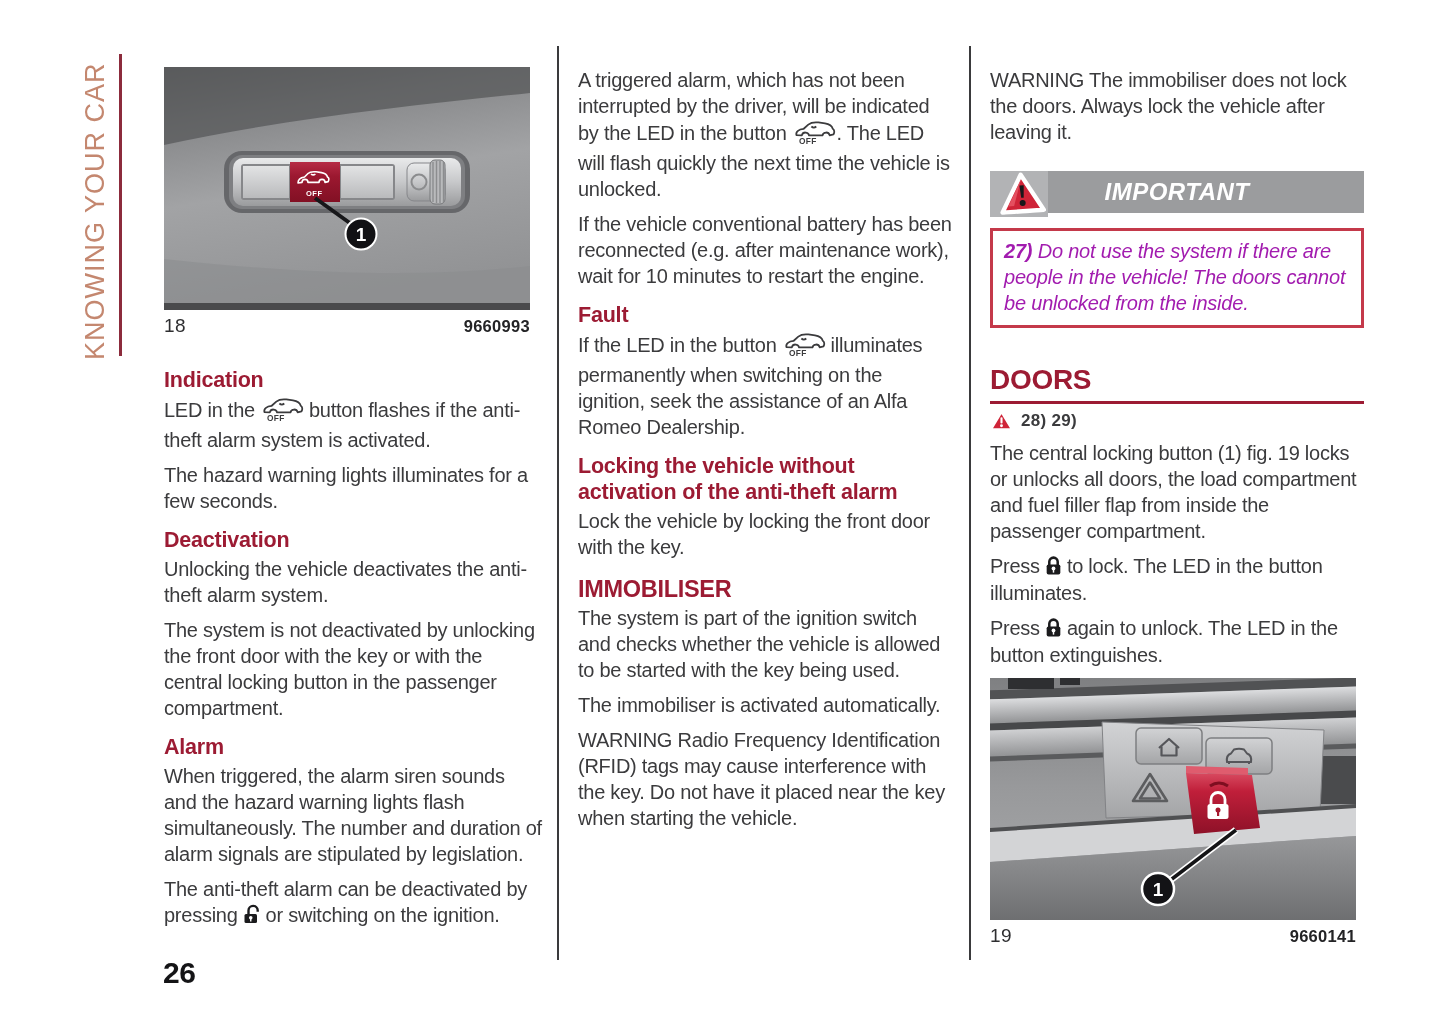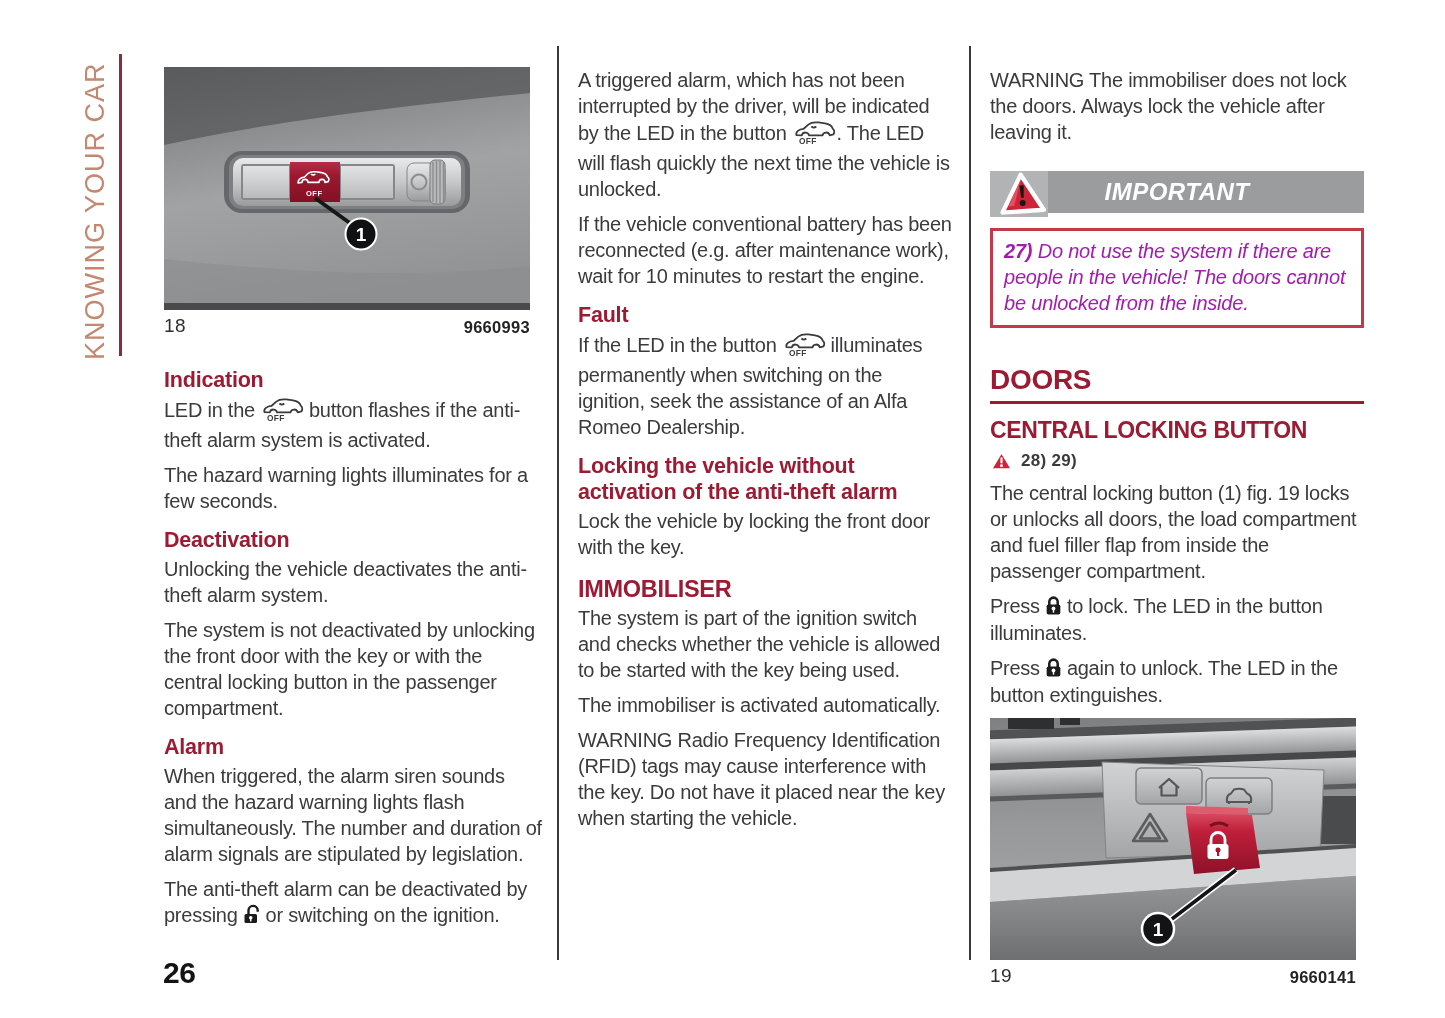--- a/index.html
+++ b/index.html
@@ -27,21 +27,21 @@
   .body-p{font-size:20px;line-height:26px;letter-spacing:-0.25px;margin:0 0 9px 0;}
   .h-red{color:#9c1b33;font-weight:bold;font-size:21.5px;line-height:26px;letter-spacing:-0.2px;margin:13px 0 3px 0;}
   .h-caps{font-size:23.5px;letter-spacing:-0.3px;margin-top:16px;}
   .h-doors{color:#9c1b33;font-weight:bold;font-size:28px;letter-spacing:-0.3px;margin:36px 0 0 0;}
   .doors-rule{height:3px;background:#9c1b33;margin:5px 0 0 0;}
   .h-central{color:#9c1b33;font-weight:bold;font-size:23px;letter-spacing:-0.3px;margin:13px 0 4px 0;}
 
   .fig{margin:0;}
   .fig-img{display:block;width:366px;height:243px;}
   .fig19-img{display:block;width:366px;height:242px;}
-  .fig-caption{display:flex;justify-content:space-between;align-items:flex-end;width:366px;margin-top:5px;}
+  .fig-caption{display:flex;justify-content:space-between;align-items:center;width:366px;margin-top:5px;}
   .fig-num{font-size:19px;color:#2e2e30;letter-spacing:0.5px;}
   .fig-code{font-size:16.5px;font-weight:bold;color:#232325;letter-spacing:0.3px;}
 
   .inline-icon{display:inline-block;vertical-align:middle;margin:0 5px 4px 5px;}
   .inline-icon.tight-right{margin-right:1px;}
 
   .important-banner{
     position:relative;height:42px;background:#9b9c9e;margin-top:26px;
     display:flex;align-items:center;justify-content:center;
   }
@@ -218,21 +218,20 @@
     <span class="banner-text">IMPORTANT</span>
   </div>
 
   <div class="note-box">
     <b>27)</b>
     <span>Do not use the system if there are people in the vehicle! The doors cannot be unlocked from the inside.</span>
   </div>
 
   <h2 class="h-doors">DOORS</h2>
   <div class="doors-rule"></div>
-  <h3 class="h-central">CENTRAL LOCKING BUTTON</h3>
 
   <div class="refs-row">
     <svg width="23" height="21" viewBox="0 0 24 21">
       <path d="M12 2 L22.5 19.5 H1.5 Z" fill="#cf2438" stroke="#ffffff" stroke-width="2" stroke-linejoin="round"></path>
       <rect x="10.9" y="7" width="2.2" height="6.5" rx="1" fill="#ffffff"></rect>
       <circle cx="12" cy="16" r="1.5" fill="#ffffff"></circle>
     </svg>
     <span class="refs-label">28) 29)</span>
   </div>
 

